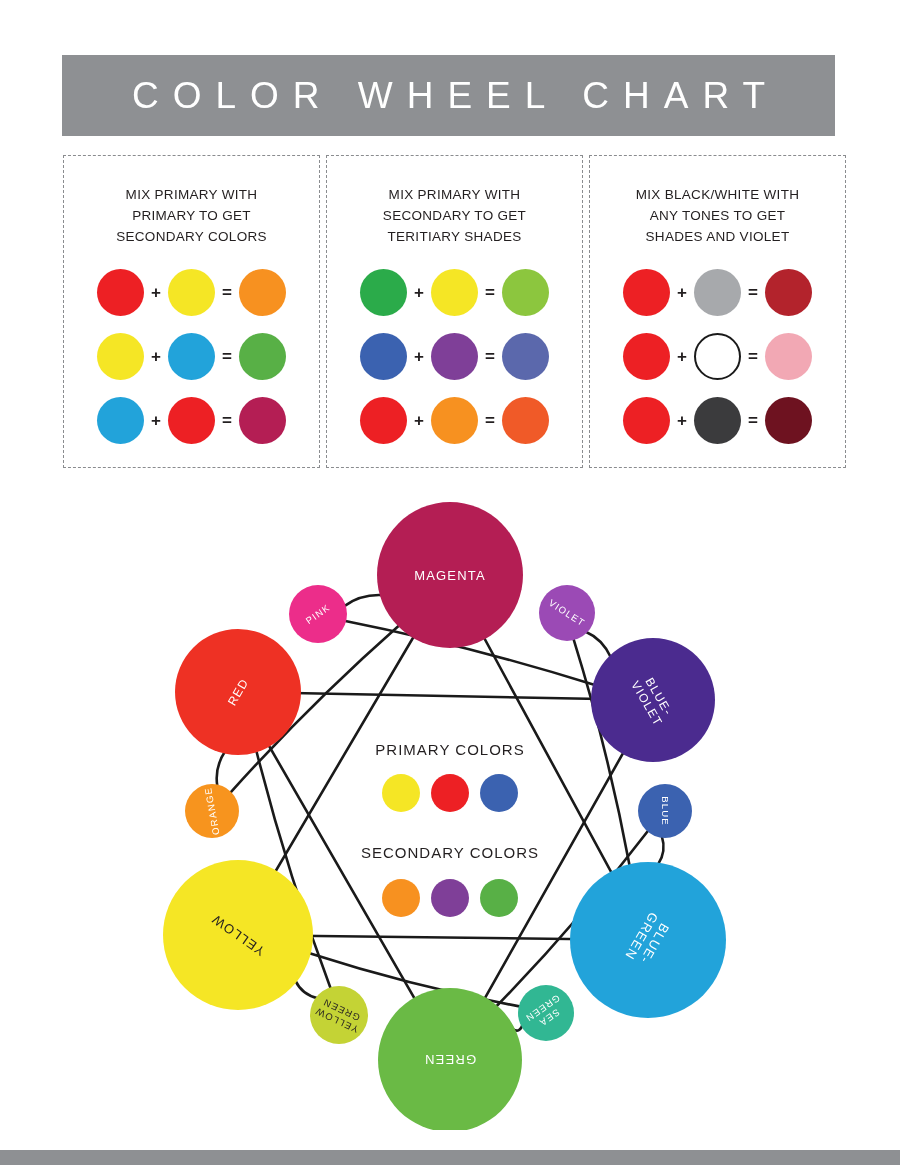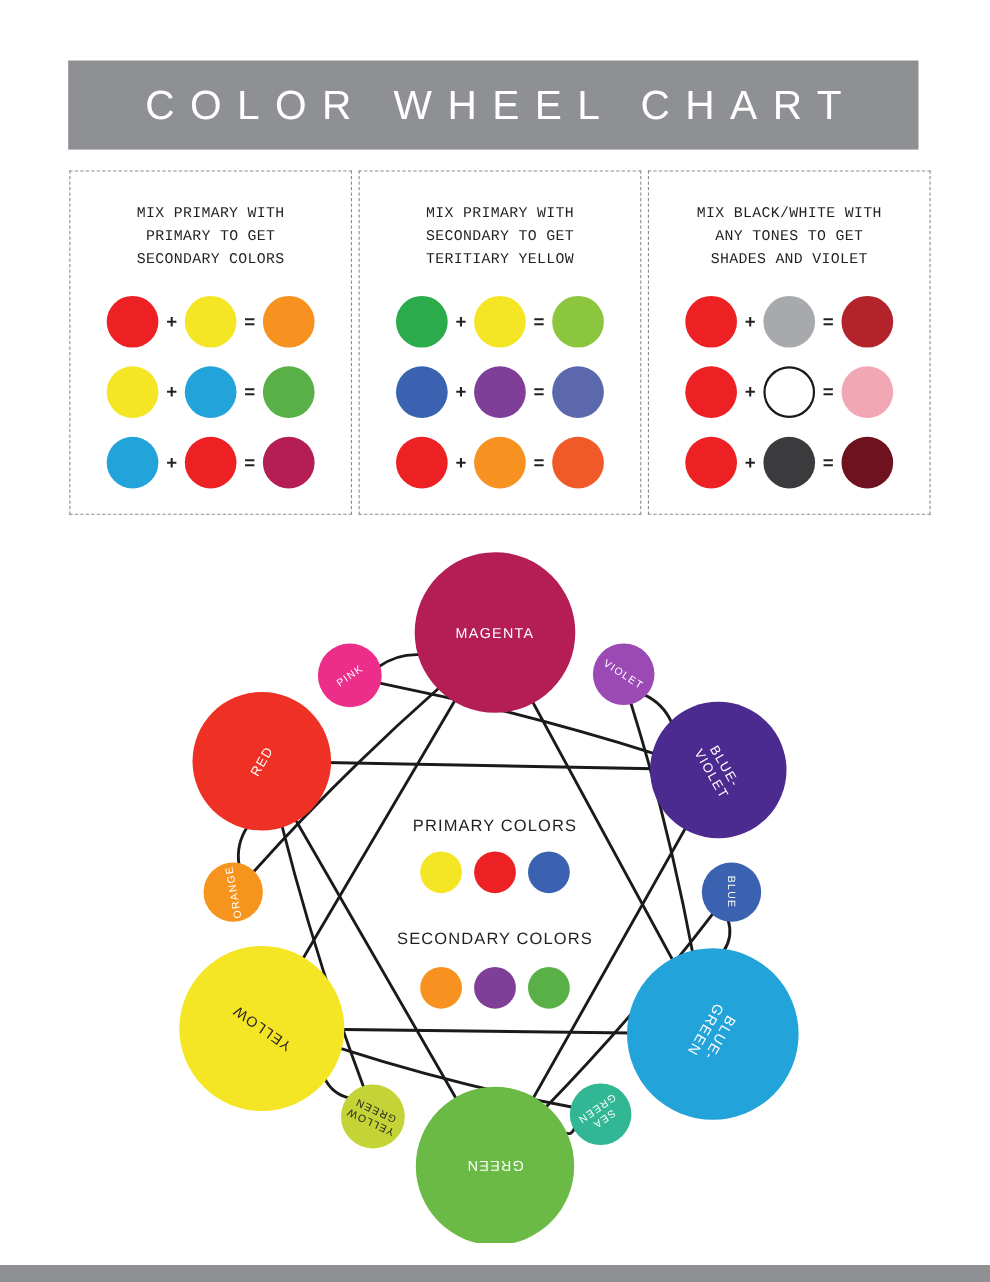--- a/index.html
+++ b/index.html
@@ -54,21 +54,21 @@
   #mix-box-1 { left: 326px; }
   #mix-box-2 { left: 589px; }
 
   .mix-heading {
     margin-top: 28px;
     text-align: center;
     font-size: 13.5px;
     line-height: 21px;
     color: #231f20;
     letter-spacing: 0.3px;
-    font-family: Liberation Mono, monospace;
+    font-family: Liberation Sans, sans-serif;
     padding: 0 12px;
   }
 
   .mix-rows {
     margin-top: 22px;
     display: flex;
     flex-direction: column;
     gap: 17px;
     align-items: center;
   }
@@ -161,21 +161,21 @@
           <div class="swatch" style="background: rgb(237, 32, 36);"></div>
           <div class="op">=</div>
           <div class="swatch" style="background: rgb(180, 30, 84);"></div>
         </div>
       </div>
     </div>
   <div class="mix-box" id="mix-box-1">
       <div class="mix-heading">
         <div>MIX PRIMARY WITH</div>
         <div>SECONDARY  TO GET</div>
-        <div>TERITIARY YELLOW</div>
+        <div>TERITIARY SHADES</div>
       </div>
       <div class="mix-rows">
         <div class="mix-row">
           <div class="swatch" style="background: rgb(43, 171, 74);"></div>
           <div class="op">+</div>
           <div class="swatch" style="background: rgb(245, 230, 37);"></div>
           <div class="op">=</div>
           <div class="swatch" style="background: rgb(140, 198, 62);"></div>
         </div>
         <div class="mix-row">

